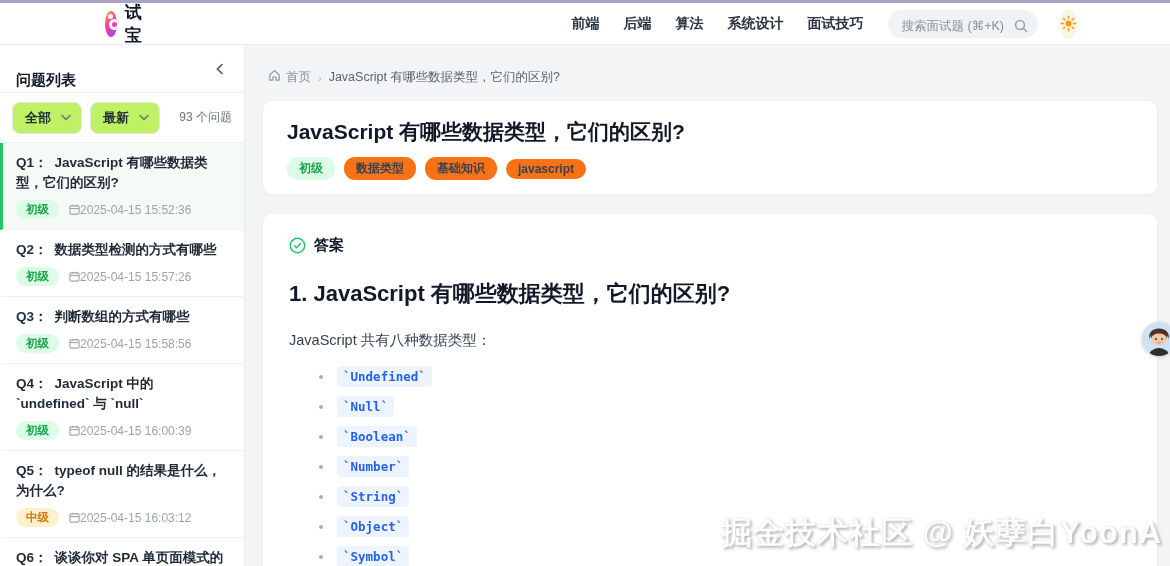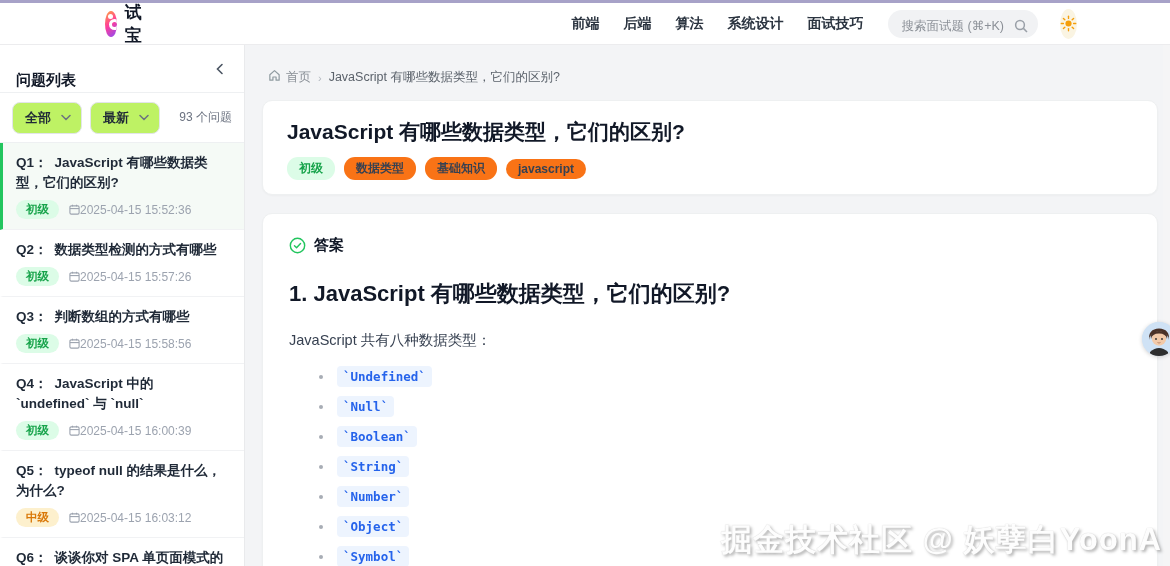--- a/index.html
+++ b/index.html
@@ -137,21 +137,21 @@
   }
 
   
   .scrollbar-track {
     position:absolute; right:0; top:45px; width:7px; height:521px;
     background:#f5f5f6;
   }
 
   
   .watermark {
-    position:absolute; right:8px; bottom:5px; font-size:31px; font-weight:bold;
+    position:absolute; right:8px; bottom:12px; font-size:31px; font-weight:bold;
     color:#fdfdfd; letter-spacing:1px; pointer-events:none; white-space:nowrap;
     text-shadow:0 0 1px #c9c9c9, 2px 2px 3px rgba(90,90,90,.45);
   }
 
   svg { display:block; }
 </style>
 </head>
 <body>
 
 <div class="topstrip"></div>
@@ -373,24 +373,24 @@
         <li>
             <span class="code">`Undefined`</span>
           </li>
         <li>
             <span class="code">`Null`</span>
           </li>
         <li>
             <span class="code">`Boolean`</span>
           </li>
         <li>
+            <span class="code">`Number`</span>
+          </li>
+        <li>
             <span class="code">`String`</span>
-          </li>
-        <li>
-            <span class="code">`Number`</span>
           </li>
         <li>
             <span class="code">`Object`</span>
           </li>
         <li>
             <span class="code">`Symbol`</span>
           </li>
 
       </ul>
 

